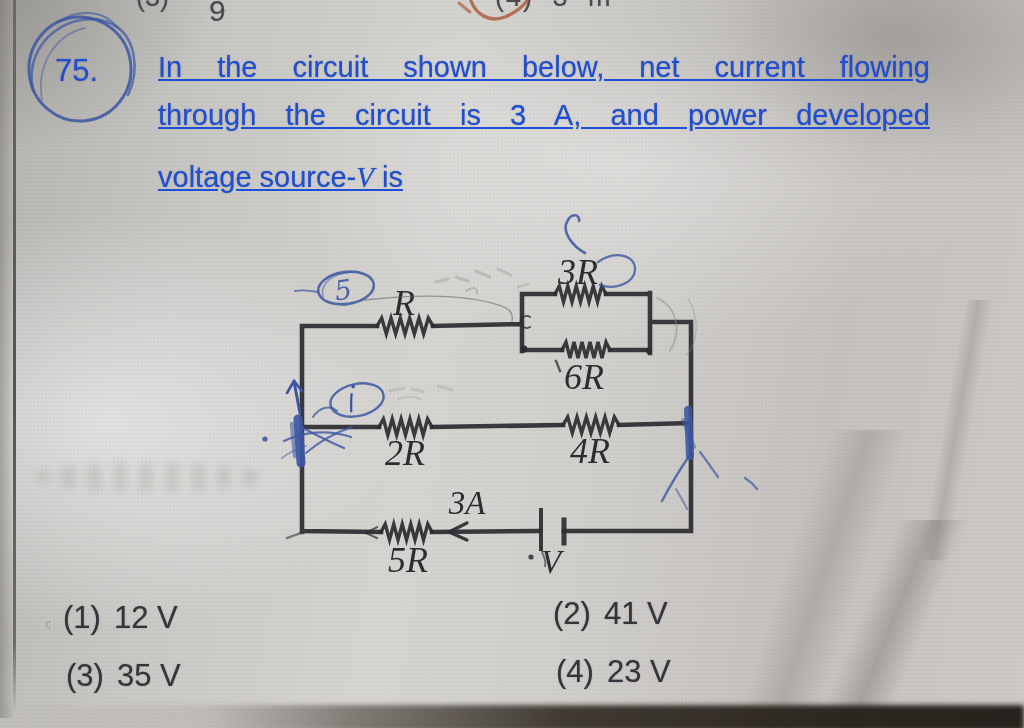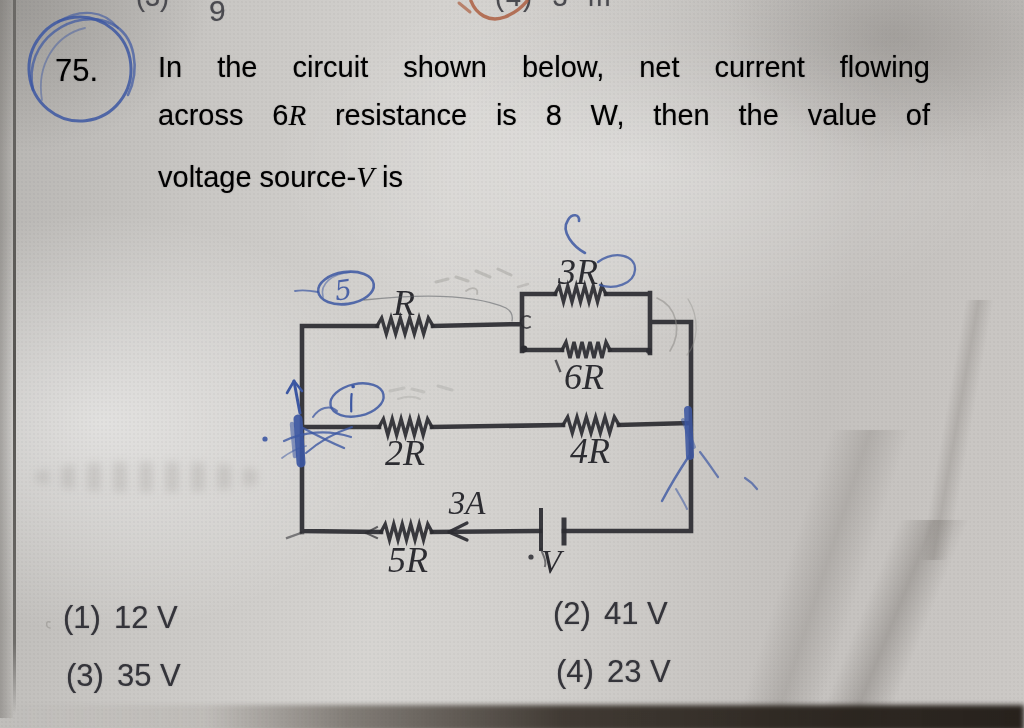--- a/index.html
+++ b/index.html
@@ -31,23 +31,23 @@
     background:linear-gradient(90deg, rgba(125,122,118,0.55), rgba(160,157,153,0.15));}
   #edgeline{left:13px;top:0;width:3px;height:714px;
     background:linear-gradient(180deg,#6b6966 0%,#555350 55%,#6e6c69 90%, rgba(110,108,105,0) 100%);}
   #bottomband{left:0;bottom:-3px;width:1024px;height:26px;filter:blur(2.5px);
     background:linear-gradient(90deg, rgba(90,80,70,0) 0%, rgba(90,80,70,0.12) 20%,
       rgba(62,54,46,0.55) 34%, rgba(45,38,31,0.88) 55%, rgba(38,32,26,0.95) 80%, rgba(34,28,23,0.97) 100%);}
   .frag{position:absolute;color:#4a4a4f;text-shadow:0 0 1px rgba(70,70,75,0.5);}
   #frag-left{left:136px;top:-18px;font-size:27px;}
   #frag-digit{left:209px;top:-6px;font-size:30px;}
   #frag-right{left:495px;top:-18px;font-size:27px;letter-spacing:2px;word-spacing:9px;}
-  .qtext{color:#000000;text-shadow:0 0 1.2px rgba(54,54,59,0.55);}
+  .qtext{color:#1d4ed8;text-shadow:0 0 1.2px rgba(54,54,59,0.55);}
   #qnum{left:55px;top:53px;font-size:31px;}
-  #qtext{left:158px;top:43px;}
+  #qtext{left:158px;top:43px;text-decoration:underline;}
   .qline{width:772px;font-size:29px;line-height:48px;text-align:justify;text-align-last:justify;}
   .qline.last{text-align-last:left;margin-top:14px;}
   .it{font-style:italic;font-family:"Liberation Serif",serif;}
   .option{position:absolute;font-size:31px;color:#34343a;display:flex;gap:13px;
     text-shadow:0 0 1.2px rgba(52,52,58,0.5);}
   #opt1{left:63px;top:600px;}  #opt2{left:553px;top:596px;}
   #opt3{left:66px;top:658px;}  #opt4{left:556px;top:654px;}
   svg.layer{left:0;top:0;pointer-events:none;}
   .circ-label{font-family:"Liberation Serif",serif;font-style:italic;fill:#2c2c31;}
 </style>
@@ -63,21 +63,21 @@
 <div id="leftcol" class="layer"></div>
 <div id="edgeline" class="layer"></div>
 
 <div id="frag-left" class="frag">(3)</div>
 <div id="frag-digit" class="frag">9</div>
 <div id="frag-right" class="frag">(4) 3 m</div>
 
 <div id="qnum" class="layer qtext">75.</div>
 <div id="qtext" class="layer qtext">
   <div class="qline"><span>In the circuit shown below, net current flowing</span></div>
-  <div class="qline"><span>across 6</span><span class="it">R</span><span> resistance is 8 W, then the value of</span></div>
+  <div class="qline"><span>through the circuit is 3 A, and power developed</span></div>
   <div class="qline last"><span>voltage source-</span><span class="it">V</span><span> is</span></div>
 </div>
 
 <div id="opt1" class="option">
   <span>(1)</span>
   <span>12 V</span>
 </div>
 <div id="opt2" class="option">
   <span>(2)</span>
   <span>41 V</span>

